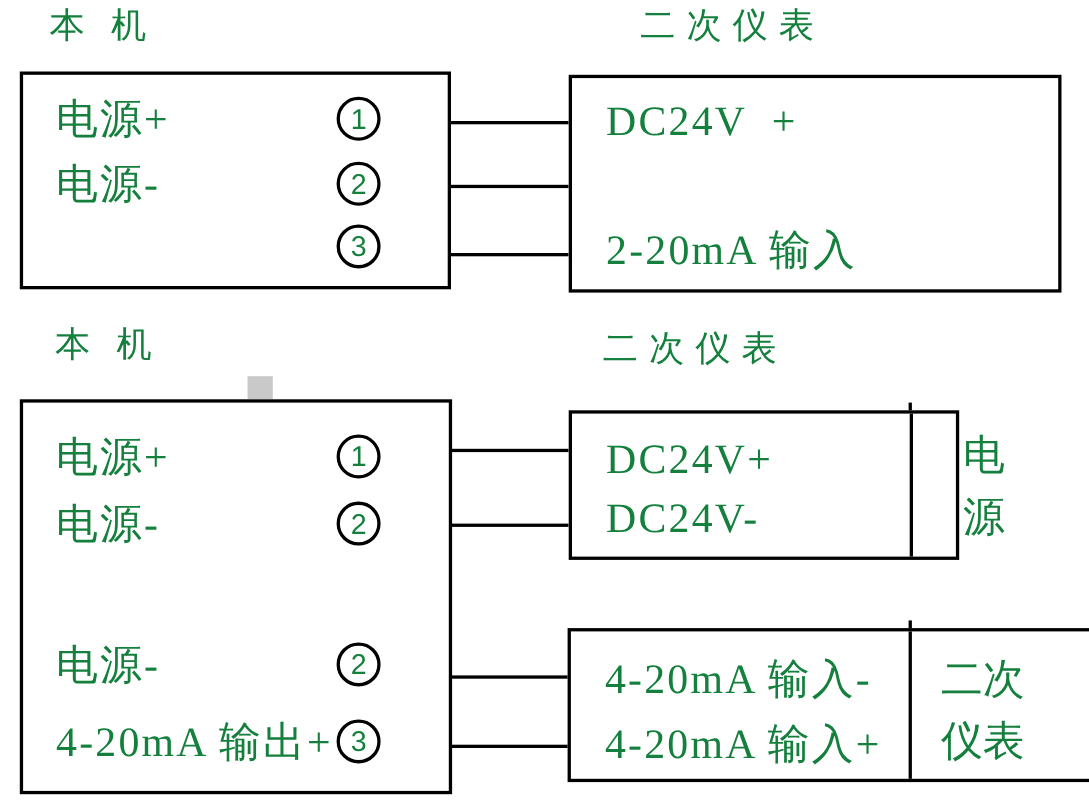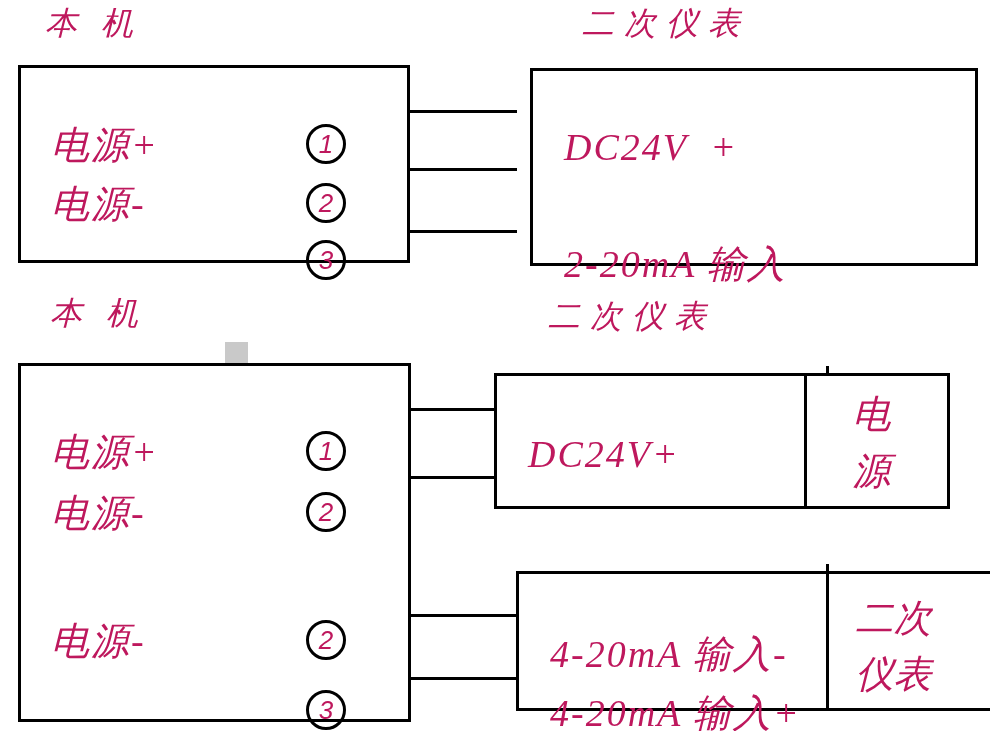--- a/index.html
+++ b/index.html
@@ -1,23 +1,23 @@
 <!DOCTYPE html>
 <html><head>
 <meta charset="utf-8">
 <style>
   html,body{margin:0;padding:0;background:#ffffff;}
   #canvas{
     position:relative;width:990px;height:731px;background:#ffffff;
-    font-family:"Liberation Serif","DejaVu Serif",serif;color:#be185d;overflow:hidden;font-style:italic;
+    font-family:"Liberation Serif","DejaVu Serif",serif;color:#15803d;overflow:hidden;
   }
   .h-label{position:absolute;font-size:32px;line-height:34px;letter-spacing:10px;white-space:pre;}
   .h-label.wide{letter-spacing:24px;}
   .box{position:absolute;border:3px solid #000;box-sizing:border-box;background:#fff;}
-  .row{position:absolute;left:30px;right:3px;height:44px;line-height:44px;margin-top:36px;}
+  .row{position:absolute;left:30px;right:3px;height:44px;line-height:44px;}
   .term{font-size:38px;white-space:pre;letter-spacing:2px;}
   .pin{
     position:absolute;left:255px;top:1px;width:34px;height:34px;
     border:3px solid #000;border-radius:50%;text-align:center;
     line-height:34px;font-size:26px;letter-spacing:0;
     font-family:"Liberation Sans","DejaVu Sans",sans-serif;
   }
   .wire{position:absolute;height:3px;background:#000;}
   .vstub{position:absolute;width:3px;background:#000;}
   .divider{position:absolute;top:0;bottom:0;width:3px;background:#000;}
@@ -43,21 +43,21 @@
     </div>
     <div class="row" style="top:135px">
       <span class="pin"><span>3</span></span>
     </div>
   </div>
 
   <div class="wire" style="left:408px;top:110px;width:109px"></div>
   <div class="wire" style="left:408px;top:168px;width:109px"></div>
   <div class="wire" style="left:408px;top:230px;width:109px"></div>
 
-  <div class="box" style="left:530px;top:68px;width:448px;height:198px">
+  <div class="box" style="left:517px;top:68px;width:448px;height:198px">
     <div class="row" style="left:31px;top:18px">
       <span class="term">DC24V  +</span>
     </div>
     <div class="row" style="left:31px;top:135px">
       <span class="term">2-20mA 输入</span>
     </div>
   </div>
 
   <div class="h-label wide" style="left:50px;top:296px">本机</div>
   <div class="h-label" style="left:548px;top:299px">二次仪表</div>
@@ -71,33 +71,37 @@
     </div>
     <div class="row" style="top:89px">
       <span class="term">电源-</span>
       <span class="pin"><span>2</span></span>
     </div>
     <div class="row" style="top:217px">
       <span class="term">电源-</span>
       <span class="pin"><span>2</span></span>
     </div>
     <div class="row" style="top:287px">
+      <span class="term">4-20mA 输出+</span>
       <span class="pin"><span>3</span></span>
     </div>
   </div>
 
   <div class="wire" style="left:409px;top:408px;width:108px"></div>
   <div class="wire" style="left:409px;top:476px;width:108px"></div>
   <div class="wire" style="left:409px;top:614px;width:108px"></div>
   <div class="wire" style="left:409px;top:677px;width:108px"></div>
 
   <div class="vstub" style="left:826px;top:366px;height:8px"></div>
-  <div class="box" style="left:494px;top:373px;width:456px;height:136px">
+  <div class="box" style="left:517px;top:373px;width:355px;height:136px">
     <div class="row" style="left:31px;top:20px">
       <span class="term">DC24V+</span>
+    </div>
+    <div class="row" style="left:31px;top:74px">
+      <span class="term">DC24V-</span>
     </div>
     <div class="divider" style="left:307px"></div>
     <div class="side-line" style="top:16px">电</div>
     <div class="side-line" style="top:73px">源</div>
   </div>
 
   <div class="vstub" style="left:826px;top:564px;height:10px"></div>
   <div class="box" style="left:516px;top:571px;width:508px;height:140px">
     <div class="row" style="left:31px;top:22px">
       <span class="term">4-20mA 输入-</span>

